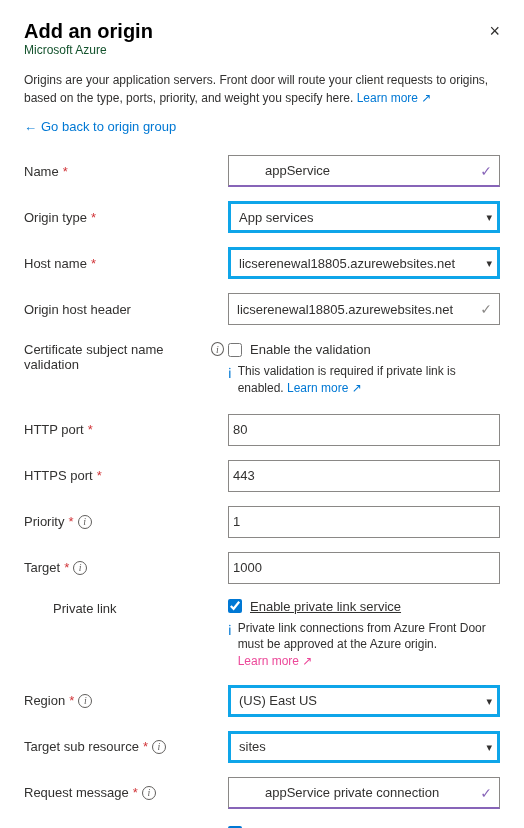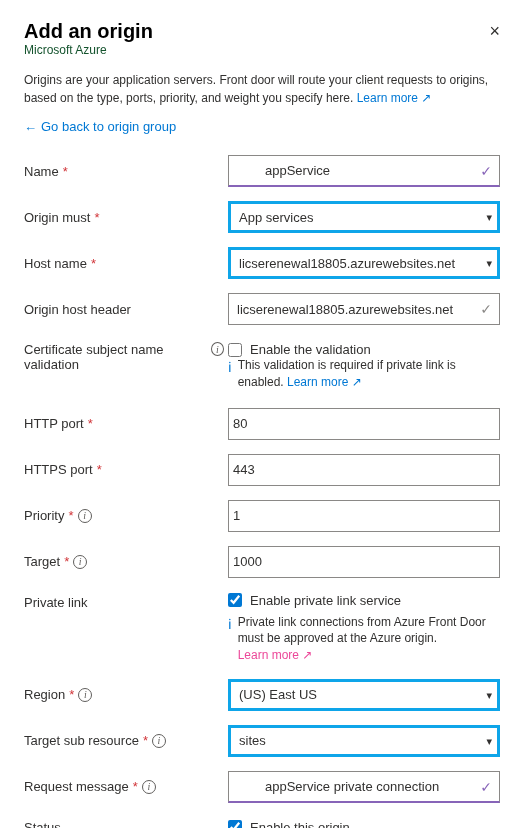--- a/index.html
+++ b/index.html
@@ -171,20 +171,21 @@
       color: #323130;
       gap: 4px;
     }
     .cert-content-cell {
       padding: 8px 0;
     }
     .cert-checkbox-row {
       display: flex;
       align-items: center;
       gap: 8px;
+      margin-bottom: 6px;
     }
     .cert-info-row {
       display: flex;
       gap: 6px;
       font-size: 12px;
       color: #323130;
       line-height: 1.4;
     }
     .cert-info-row a { color: #0078d4; text-decoration: none; }
     .cert-info-icon {
@@ -202,29 +203,31 @@
       accent-color: #0078d4;
     }
     .checkbox-input.checked-blue {
       accent-color: #0078d4;
     }
     .private-link-label {
       display: flex;
       align-items: flex-start;
       padding: 8px 0;
       font-size: 13px;
+      margin-left: 29px;
     }
     .private-link-content {
       padding: 6px 0;
     }
     .private-link-row {
       display: flex;
       align-items: center;
       gap: 8px;
       margin-bottom: 6px;
+      text-decoration: underline;
     }
     .private-link-info {
       display: flex;
       gap: 6px;
       font-size: 12px;
       color: #323130;
       line-height: 1.4;
     }
     .private-link-info a { color: #ec4899; text-decoration: none; }
     .footer {
@@ -286,21 +289,21 @@
       <span class="required">*</span>
     </div>
     <div class="form-field">
       <div class="input-with-check">
         <input type="text" class="purple-border" value="appService" style="">
         <span class="input-check-icon">✓</span>
       </div>
     </div>
 
     <div class="form-label">
-      <span>Origin must</span>
+      <span>Origin type</span>
       <span class="required">*</span>
     </div>
     <div class="form-field">
       <div class="form-select-wrapper">
         <select class="form-select">
           <option>App services</option>
           <option>Storage (Azure Blob)</option>
           <option>Cloud service</option>
           <option>Custom</option>
         </select>

